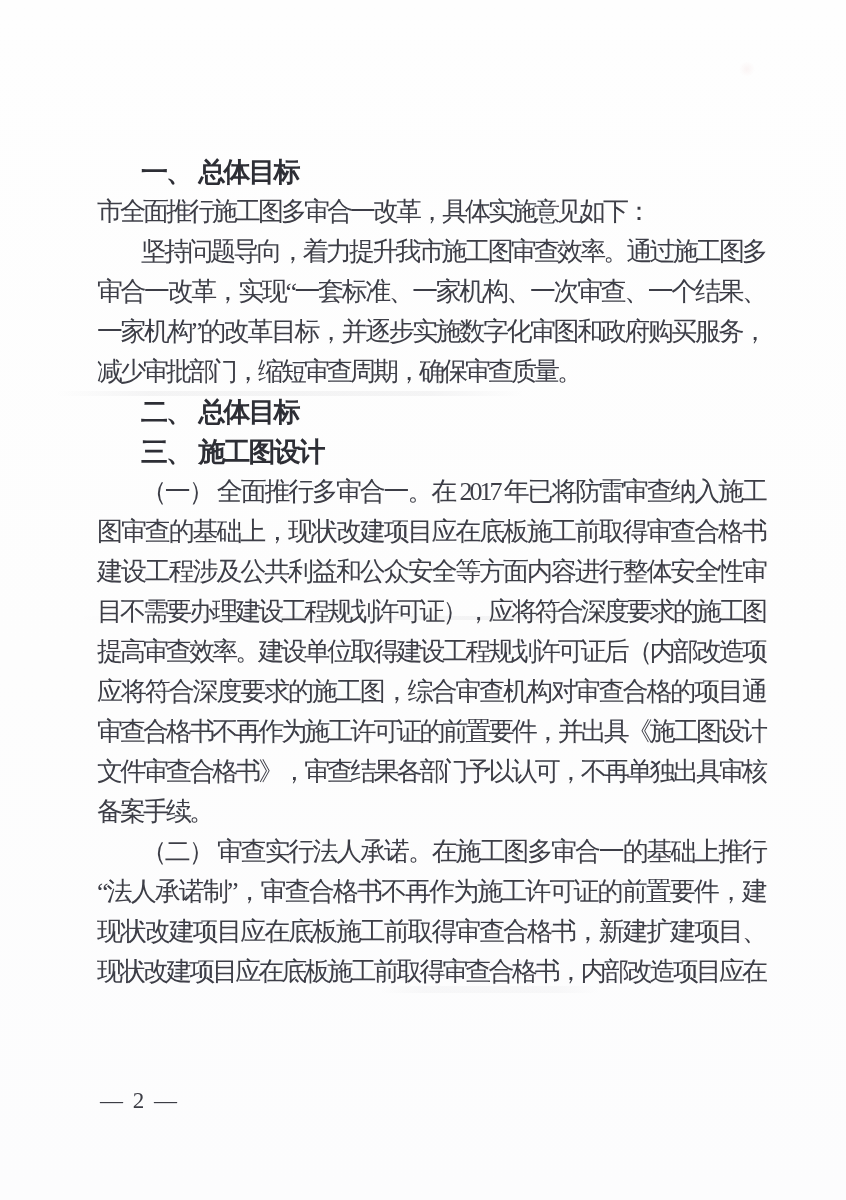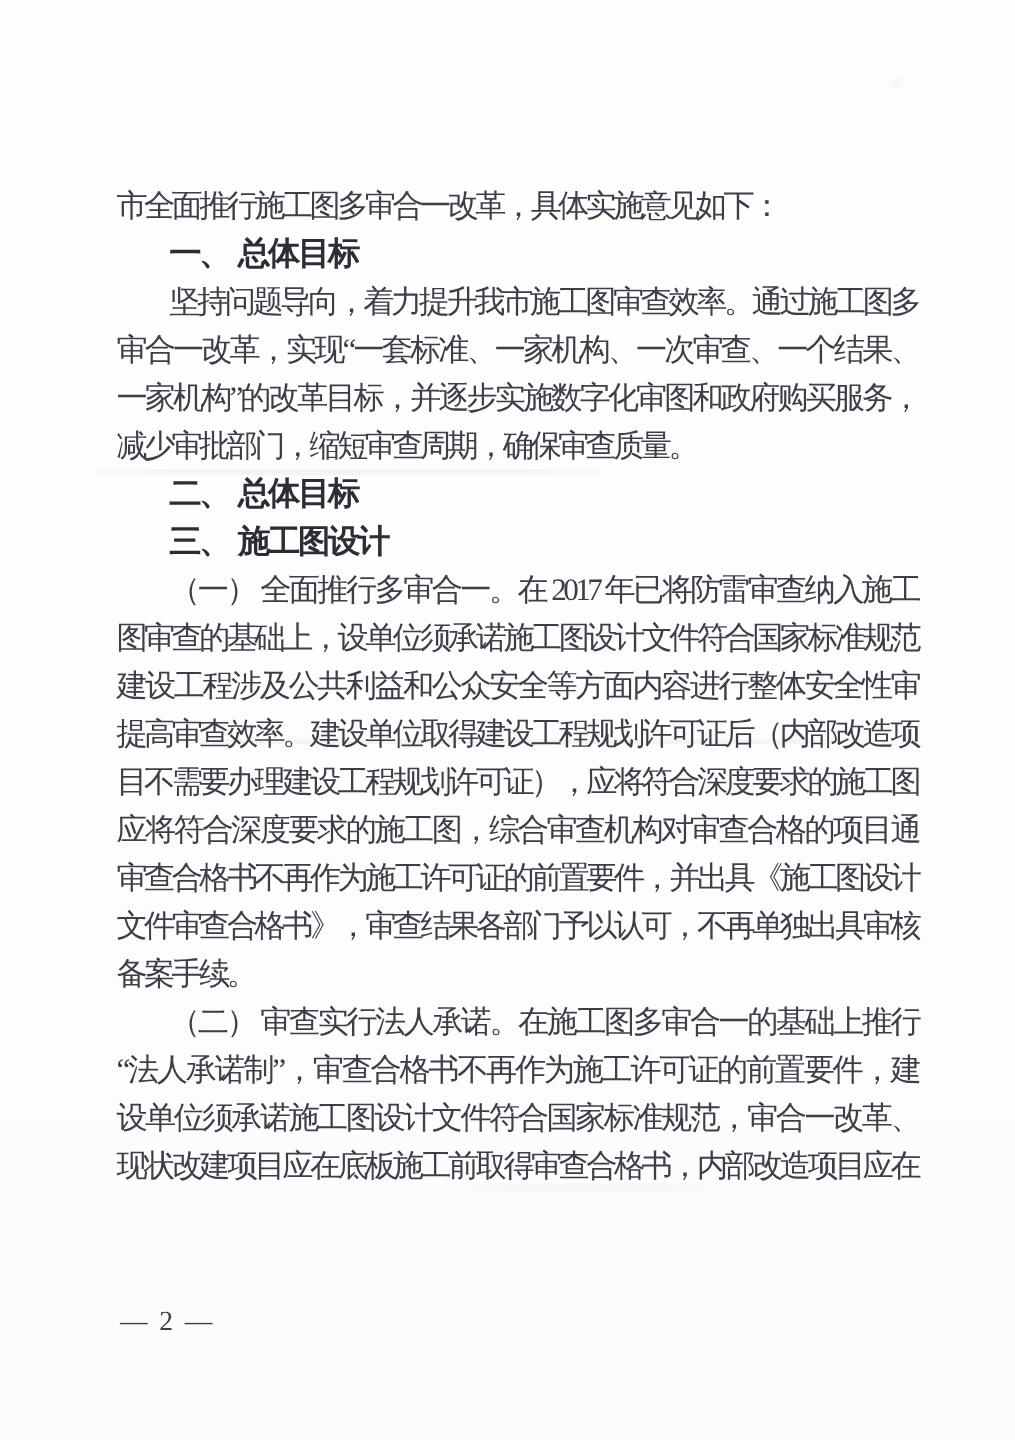--- a/index.html
+++ b/index.html
@@ -74,37 +74,37 @@
 </head>
 <body>
 
 <div class="page">
   <div class="smudge m1"></div>
   <div class="streak s1"></div>
   <div class="streak s2"></div>
   <div class="streak s3"></div>
 
   <div class="doc-body" id="doc-body">
+      <div class="line heading indent">一、 总体目标</div>
       <div class="line">市全面推行施工图多审合一改革，具体实施意见如下：</div>
-      <div class="line heading indent">一、 总体目标</div>
       <div class="line indent justify">坚持问题导向，着力提升我市施工图审查效率。通过施工图多</div>
       <div class="line justify">审合一改革，实现“一套标准、一家机构、一次审查、一个结果、</div>
       <div class="line justify">一家机构”的改革目标，并逐步实施数字化审图和政府购买服务，</div>
       <div class="line">减少审批部门，缩短审查周期，确保审查质量。</div>
       <div class="line heading indent">二、 总体目标</div>
       <div class="line heading indent">三、 施工图设计</div>
       <div class="line indent justify">（一） 全面推行多审合一。在 2017 年已将防雷审查纳入施工</div>
-      <div class="line justify">图审查的基础上，设单位须承诺施工图设计文件符合国家标准规范</div>
+      <div class="line justify">图审查的基础上，现状改建项目应在底板施工前取得审查合格书</div>
       <div class="line justify">建设工程涉及公共利益和公众安全等方面内容进行整体安全性审</div>
+      <div class="line justify">目不需要办理建设工程规划许可证），应将符合深度要求的施工图</div>
       <div class="line justify">提高审查效率。建设单位取得建设工程规划许可证后（内部改造项</div>
-      <div class="line justify">目不需要办理建设工程规划许可证），应将符合深度要求的施工图</div>
       <div class="line justify">应将符合深度要求的施工图，综合审查机构对审查合格的项目通</div>
       <div class="line justify">审查合格书不再作为施工许可证的前置要件，并出具《施工图设计</div>
       <div class="line justify">文件审查合格书》，审查结果各部门予以认可，不再单独出具审核</div>
       <div class="line">备案手续。</div>
       <div class="line indent justify">（二） 审查实行法人承诺。在施工图多审合一的基础上推行</div>
       <div class="line justify">“法人承诺制”，审查合格书不再作为施工许可证的前置要件，建</div>
-      <div class="line justify">设单位须承诺施工图设计文件符合国家标准规范，审合一改革、</div>
+      <div class="line justify">现状改建项目应在底板施工前取得审查合格书，新建扩建项目、</div>
       <div class="line justify">现状改建项目应在底板施工前取得审查合格书，内部改造项目应在</div>
     </div>
 
   <div class="page-number">— 2 —</div>
 </div>
 
 </body></html>

